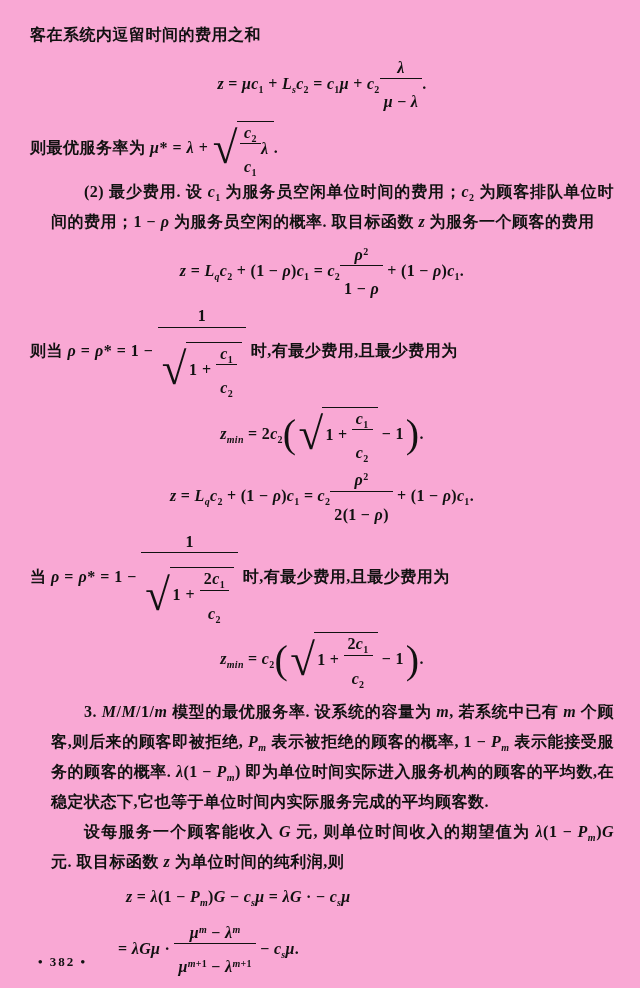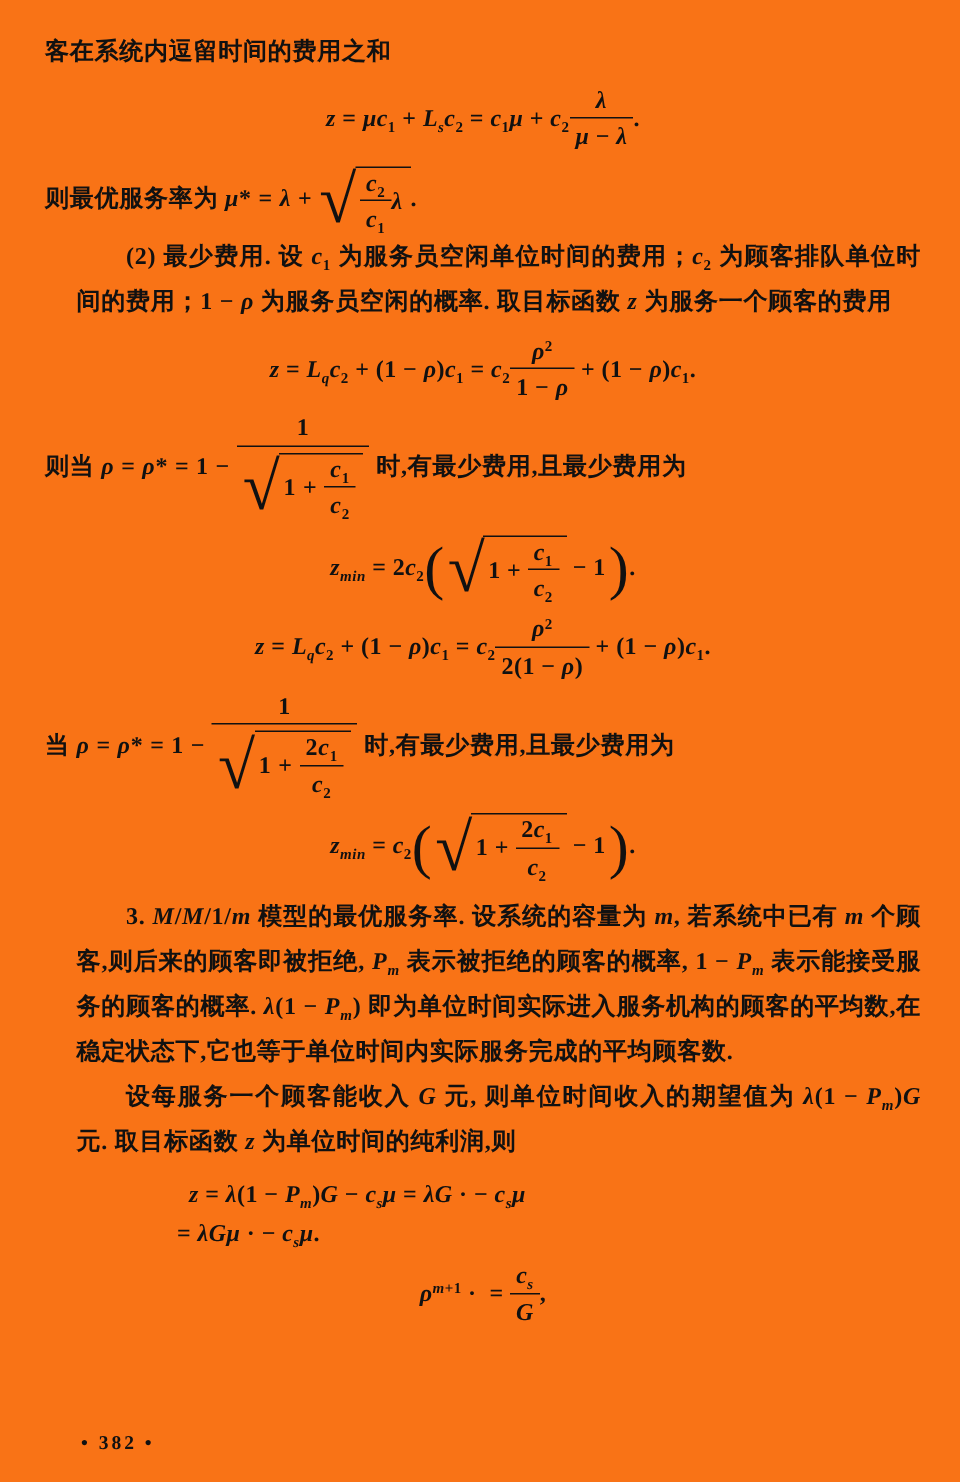--- a/index.html
+++ b/index.html
@@ -1,45 +1,45 @@
 <!DOCTYPE html>
 <html><head>
 <meta charset="utf-8">
 <style>
   html,body{margin:0;padding:0;background:#e8e8e8;}
   .sheet{
-    width:640px;height:988px;background:#f97316;color:#111;
+    width:640px;height:988px;background:#f9a8d4;color:#111;
     font-family:"Liberation Serif","DejaVu Serif",serif;
     font-weight:bold;position:relative;box-sizing:border-box;
     padding:20px 26px 0 30px;overflow:hidden;
   }
   p.text{
     font-size:16px;line-height:30px;margin:0;text-align:justify;
     letter-spacing:0.5px;
   }
   p.indent{text-indent:33px;margin-left:21px;}
   .formula{
     font-size:16px;text-align:center;margin:9px 0;white-space:nowrap;
     letter-spacing:0.3px;line-height:1.35;
   }
   .formula.leftpad{text-align:left;}
   i{font-style:italic;}
   sub{font-size:10px;vertical-align:-4px;line-height:0;}
   sup{font-size:10px;vertical-align:5px;line-height:0;}
   .frac{display:inline-block;vertical-align:middle;text-align:center;line-height:1.15;}
   .frac>.num{display:block;padding:0 4px 1px;}
-  .frac>.den{display:block;padding:4px 4px 0;border-top:1.5px solid #111;}
+  .frac>.den{display:block;padding:14px 4px 0;border-top:1.5px solid #111;}
   .sqrt{display:inline-flex;align-items:center;vertical-align:middle;}
   .sqrt>.rad{line-height:0.95;font-weight:normal;margin-right:-1px;}
   .sqrt>.vinc{display:inline-block;border-top:1.5px solid #111;padding:2px 5px 0 3px;white-space:nowrap;}
   .paren{display:inline-flex;align-items:center;vertical-align:middle;}
   .paren>.pg{line-height:0.85;font-weight:normal;}
   .paren>.pc{padding:0 2px;white-space:nowrap;}
   .footer{
-    position:absolute;left:54px;bottom:18px;font-size:13px;letter-spacing:2px;
+    position:absolute;left:38px;bottom:18px;font-size:13px;letter-spacing:2px;
   }
 </style>
 </head>
 <body>
 
 <div class="sheet">
 
   <p class="text">客在系统内逗留时间的费用之和</p>
 
   <div class="formula"><i>z</i> = <i>μ</i><i>c</i><sub>1</sub> + <i>L</i><sub><i>s</i></sub><i>c</i><sub>2</sub> = <i>c</i><sub>1</sub><i>μ</i> + <i>c</i><sub>2</sub><span class="frac"><span class="num"><i>λ</i></span><span class="den"><i>μ</i> − <i>λ</i></span></span>.</div>
@@ -81,22 +81,22 @@
             <span class="rad" style="font-size: 45px;">√</span>
             <span class="vinc">1 + <span class="frac"><span class="num">2<i>c</i><sub>1</sub></span><span class="den"><i>c</i><sub>2</sub></span></span></span>
           </span> − 1</span>
         <span class="pg" style="font-size: 40px;">)</span>
       </span>.</div>
 
   <p class="text indent">3. <i>M</i>/<i>M</i>/1/<i>m</i> 模型的最优服务率. 设系统的容量为 <i>m</i>, 若系统中已有 <i>m</i> 个顾客,则后来的顾客即被拒绝, <i>P</i><sub><i>m</i></sub> 表示被拒绝的顾客的概率, 1 − <i>P</i><sub><i>m</i></sub> 表示能接受服务的顾客的概率. <i>λ</i>(1 − <i>P</i><sub><i>m</i></sub>) 即为单位时间实际进入服务机构的顾客的平均数,在稳定状态下,它也等于单位时间内实际服务完成的平均顾客数.</p>
 
   <p class="text indent">设每服务一个顾客能收入 <i>G</i> 元, 则单位时间收入的期望值为 <i>λ</i>(1 − <i>P</i><sub><i>m</i></sub>)<i>G</i> 元. 取目标函数 <i>z</i> 为单位时间的纯利润,则</p>
 
-  <div class="formula leftpad" style="padding-left:96px;margin-bottom:4px;"><i>z</i> = <i>λ</i>(1 − <i>P</i><sub><i>m</i></sub>)<i>G</i> − <i>c</i><sub><i>s</i></sub><i>μ</i> = <i>λ</i><i>G</i> ·  − <i>c</i><sub><i>s</i></sub><i>μ</i></div>
+  <div class="formula leftpad" style="padding-left:96px;margin-bottom:16px;"><i>z</i> = <i>λ</i>(1 − <i>P</i><sub><i>m</i></sub>)<i>G</i> − <i>c</i><sub><i>s</i></sub><i>μ</i> = <i>λ</i><i>G</i> ·  − <i>c</i><sub><i>s</i></sub><i>μ</i></div>
 
-  <div class="formula leftpad" style="padding-left:88px;margin-top:4px;">= <i>λ</i><i>G</i><i>μ</i> ·  − <i>c</i><sub><i>s</i></sub><i>μ</i>.</div>
+  <div class="formula leftpad" style="padding-left:88px;margin-top:4px;">= <i>λ</i><i>G</i><i>μ</i> · <span class="frac"><span class="num"><i>μ</i><sup><i>m</i></sup> − <i>λ</i><sup><i>m</i></sup></span><span class="den"><i>μ</i><sup><i>m</i>+1</sup> − <i>λ</i><sup><i>m</i>+1</sup></span></span> − <i>c</i><sub><i>s</i></sub><i>μ</i>.</div>
 
 
   <div class="formula"><i>ρ</i><sup><i>m</i>+1</sup> · <span class="frac"></span> = <span class="frac"><span class="num"><i>c</i><sub><i>s</i></sub></span><span class="den"><i>G</i></span></span>,</div>
 
   <div class="footer">• 382 •</div>
 
 </div>
 
 </body></html>

